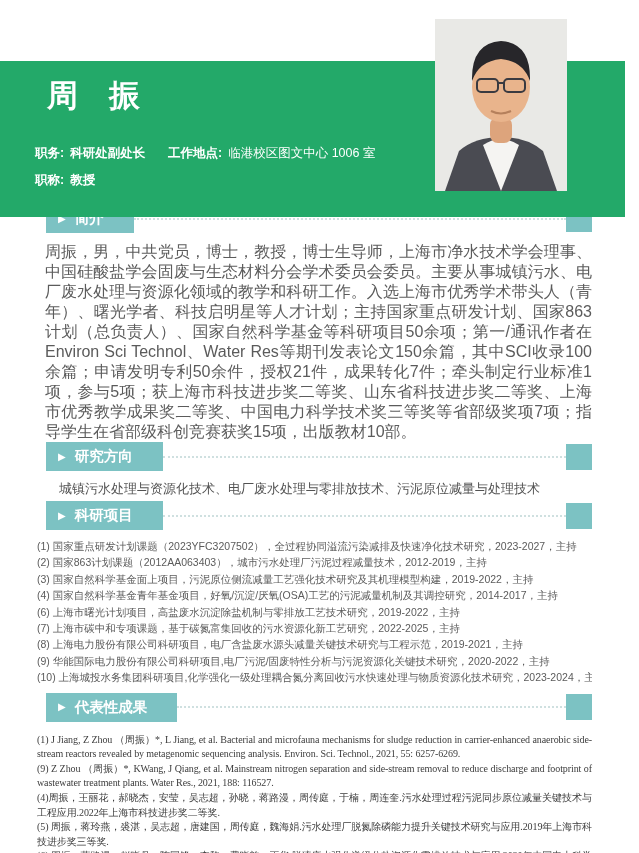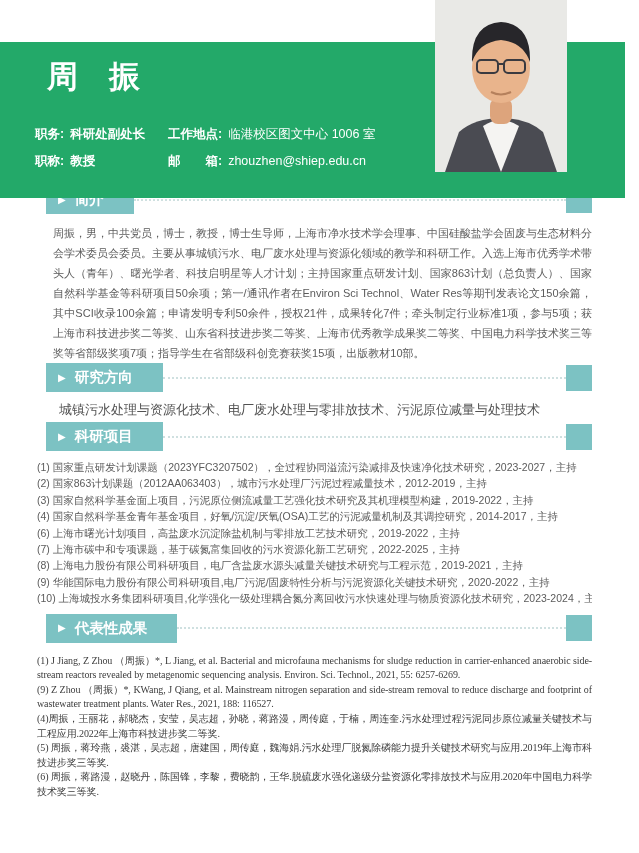--- a/index.html
+++ b/index.html
@@ -1,20 +1,20 @@
 <!DOCTYPE html>
 <html><head>
 <meta charset="utf-8">
 <style>
   html,body { margin:0; padding:0; }
   body {
     width:639px; height:853px; overflow:hidden; background:#ffffff;
     font-family:"Liberation Sans","DejaVu Sans",sans-serif;
   }
-  .header-area { position:relative; height:170px; }
+  .header-area { position:relative; height:170px;margin-top:19px; }
   .band { position:absolute; top:42px; left:0; width:625px; height:156px; background:#23a969; }
   .name {
     position:absolute; left:47px; top:56px; color:#ffffff;
     font-size:31px; font-weight:bold; white-space:pre;
   }
   .info { position:absolute; left:35px; top:126px; color:#ffffff; font-size:12.5px; }
   .info-row { display:flex; margin-bottom:10px; }
   .cell1 { width:133px; white-space:nowrap; }
   .cell2 { white-space:nowrap; }
   .ilabel { font-weight:bold; white-space:pre; }
@@ -30,21 +30,21 @@
     background:#7cc2c3; color:#ffffff; font-size:14.5px; font-weight:bold;
     height:29px; display:flex; align-items:center; gap:9px;
     padding:0 30px 0 12px; white-space:nowrap; flex:none;
   }
   .tri { font-size:10px; line-height:1; }
   .sec-dots { flex:1; height:0; border-top:2px dotted #cfe0e0; }
   .sec-square { width:26px; height:26px; background:#7cc2c3; flex:none; }
 
   .sec-intro { margin-top:15px; }
   .intro {
-    margin:9px 0 0 16px; font-size:11px; line-height:20px;
+    margin:9px 0 0 8px; font-size:16px; line-height:20px;
     color:#5b5b5b; text-align:justify;
   }
   .sec-research { margin-top:0; }
   .research-text { margin:9px 0 0 22px; font-size:13px; color:#525252; }
   .sec-projects { margin-top:3px; }
   .projects { margin-top:8px; }
   .proj {
     font-size:10.5px; line-height:16.4px; color:#5b5b5b;
     white-space:nowrap; overflow:hidden;
   }
@@ -69,23 +69,20 @@
       <div class="cell1">
         <span class="ilabel">职务:</span><span class="ivalue bold">科研处副处长</span>
       </div>
       <div class="cell2">
         <span class="ilabel">工作地点:</span><span class="ivalue">临港校区图文中心 1006 室</span>
       </div>
     </div>
     <div class="info-row">
       <div class="cell1">
         <span class="ilabel">职称:</span><span class="ivalue bold">教授</span>
-      </div>
-      <div class="cell2">
-        <span class="ilabel">邮　　箱:</span><a class="ivalue email" href="#">zhouzhen@shiep.edu.cn</a>
       </div>
     </div>
   </div>
 
   <div class="photo">
     <svg viewBox="0 0 132 172" xmlns="http://www.w3.org/2000/svg">
       <rect x="0" y="0" width="132" height="172" fill="#e9e9e6"></rect>
       <path d="M10 172 L24 132 Q40 118 66 118 Q92 118 108 132 L122 172 Z" fill="#4a4b52"></path>
       <path d="M48 126 L66 172 L84 126 Q75 120 66 120 Q57 120 48 126 Z" fill="#f5f4f2"></path>
       <rect x="55" y="98" width="22" height="26" rx="8" fill="#dda47c"></rect>

